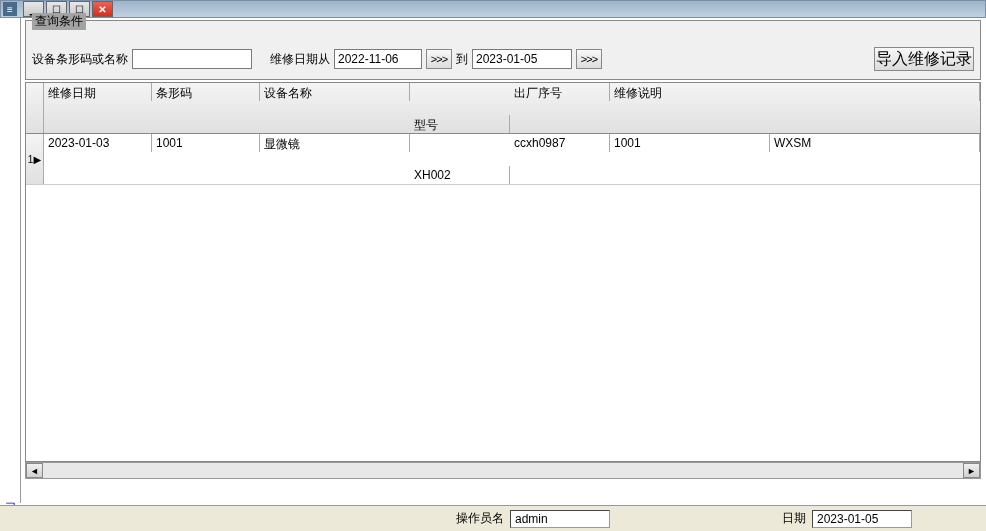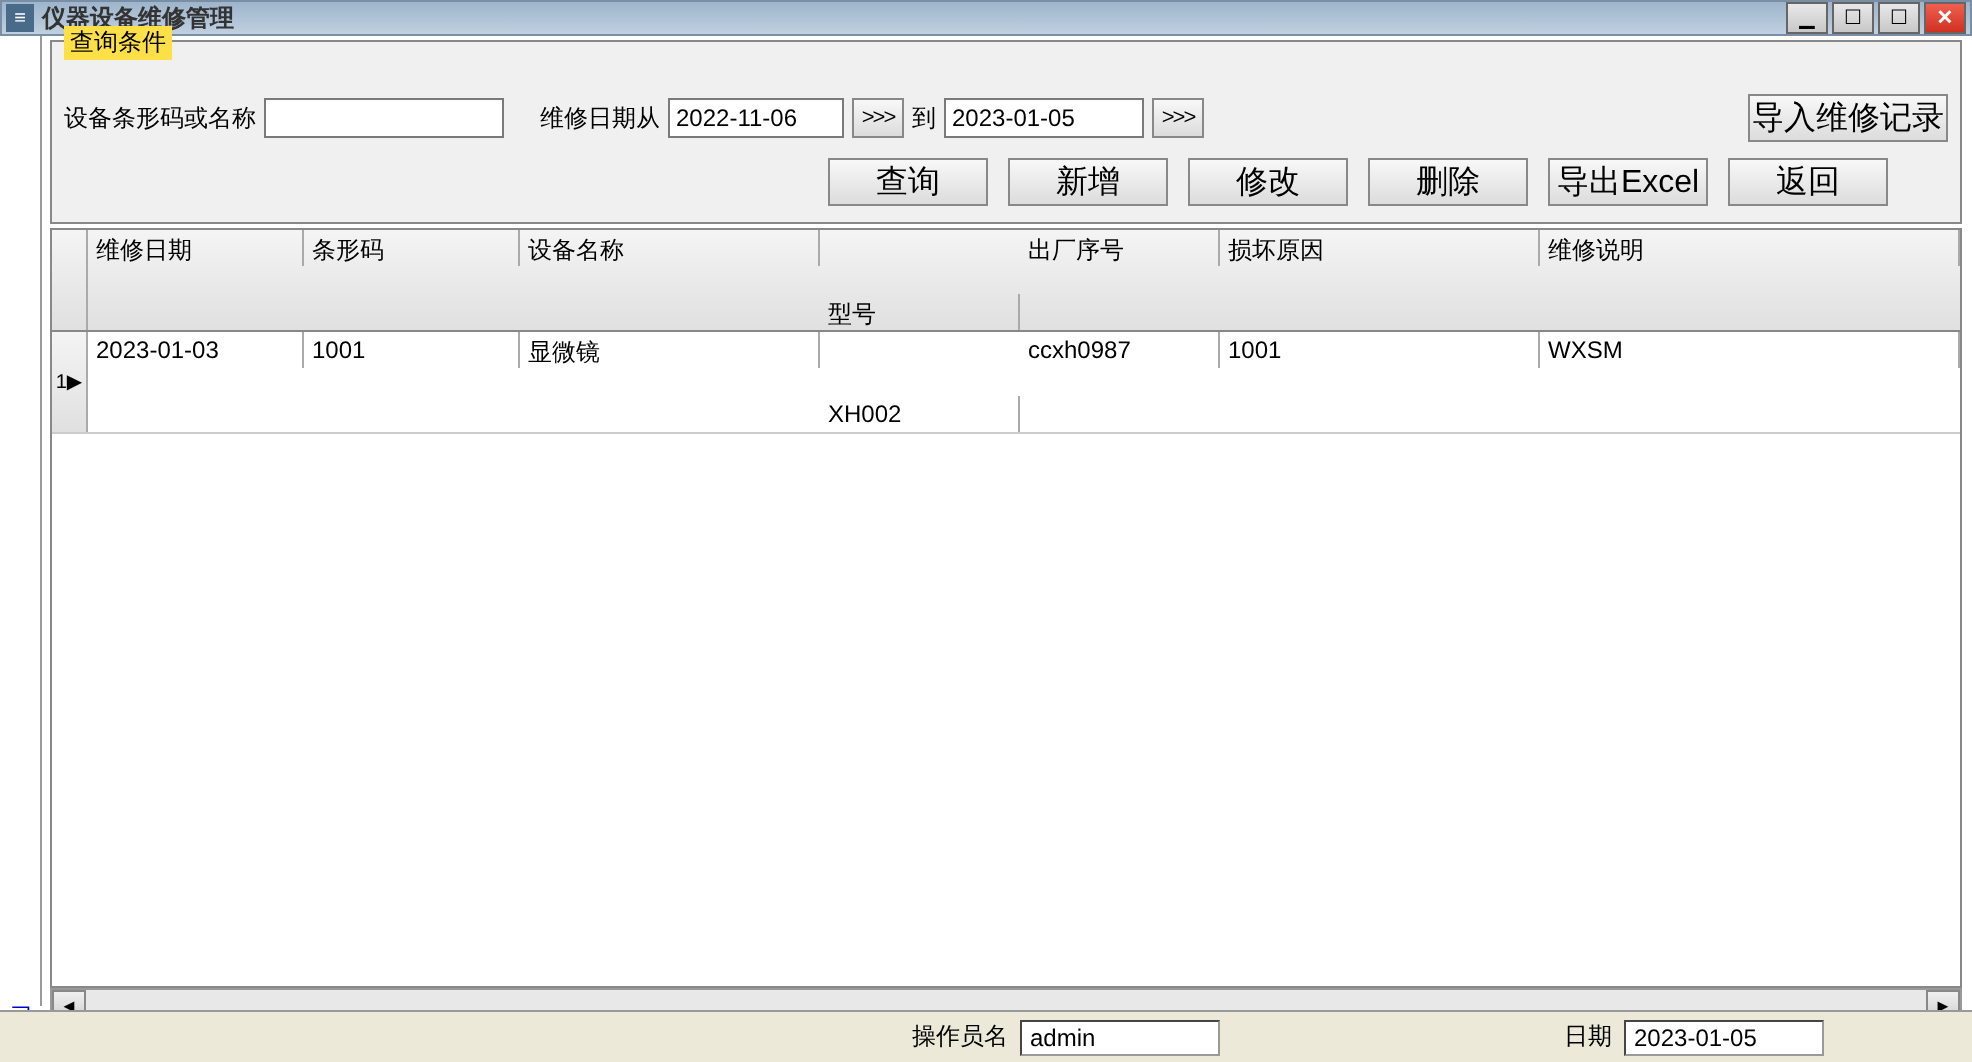--- a/index.html
+++ b/index.html
@@ -5,21 +5,21 @@
 * { box-sizing: border-box; margin: 0; padding: 0; }
 body { font-family: "SimSun", "宋体", sans-serif; font-size: 12px; background: #fff; width: 986px; height: 531px; overflow: hidden; position: relative; }
 .titlebar { height: 18px; background: linear-gradient(to bottom, #9db5cc, #c0d0e0); display: flex; align-items: center; padding: 0 2px; border: 1px solid #7a8fa5; }
 .titlebar .sys-icon { width: 14px; height: 14px; background: #4a6a8a; margin-right: 4px; display: flex; align-items: center; justify-content: center; color: #fff; font-size: 10px; }
 .titlebar .title-text { flex: 1; color: #333; font-weight: bold; }
 .titlebar .win-btn { width: 21px; height: 16px; margin-left: 2px; border: 1px solid #666; background: linear-gradient(to bottom, #e8e8e8, #c8c8c8); display: flex; align-items: center; justify-content: center; font-size: 10px; cursor: pointer; }
 .titlebar .win-btn.close { background: linear-gradient(to bottom, #f06050, #d03020); color: #fff; font-weight: bold; }
 .main-area { position: absolute; top: 18px; left: 20px; right: 1px; bottom: 28px; background: #fff; border-left: 1px solid #999; }
 .sidebar-text { position: absolute; left: 2px; bottom: 30px; color: #0000cc; font-size: 12px; writing-mode: vertical-rl; letter-spacing: 2px; }
 .query-panel { border: 1px solid #888; margin: 2px 4px 2px 4px; padding: 2px 6px 8px 6px; position: relative; background: #f0f0f0; }
-.query-panel .legend { position: absolute; top: -8px; left: 6px; background: #fde047; padding: 0 3px; font-size: 12px; }
+.query-panel .legend { position: absolute; top: -8px; left: 6px; background: #a3a3a3; padding: 0 3px; font-size: 12px; }
 .row1 { display: flex; align-items: center; gap: 4px; margin-top: 24px; }
 .row2 { display: flex; align-items: center; gap: 10px; margin-top: 8px; justify-content: flex-end; padding-right: 30px; }
 .lbl { white-space: nowrap; }
 .txt-input { height: 20px; border: 1px solid #7a7a7a; background: #fff; padding: 0 3px; font-family: inherit; font-size: 12px; }
 .small-btn { height: 20px; width: 26px; border: 1px solid #888; background: linear-gradient(to bottom,#f8f8f8,#dcdcdc); font-size: 11px; cursor: pointer; padding: 0; letter-spacing: -1px; }
 .action-btn { height: 24px; width: 80px; border: 1px solid #888; background: linear-gradient(to bottom,#f8f8f8,#dcdcdc); font-size: 16px; cursor: pointer; font-family: inherit; }
 .import-btn-wrap { margin-left: auto; }
 .grid { margin: 0 4px; border: 1px solid #888; height: 380px; display: flex; flex-direction: column; background: #fff; }
 .grid-header { display: flex; background: linear-gradient(to bottom,#f4f4f4,#e0e0e0); border-bottom: 1px solid #888; }
 .grid-header .cell, .grid-row .cell { border-right: 1px solid #aaa; padding: 2px 4px; height: 18px; overflow: hidden; white-space: nowrap; }
@@ -33,21 +33,20 @@
 .hscroll .track { flex: 1; height: 15px; }
 .statusbar { position: absolute; left: 0; right: 0; bottom: 0; height: 26px; border-top: 1px solid #999; background: #ece9d8; display: flex; align-items: center; padding: 0 10px; gap: 6px; }
 .statusbar .sunken { border: 1px inset #999; background: #fff; height: 18px; padding: 1px 4px; display: flex; align-items: center; min-width: 100px; }
 .statusbar .spacer { width: 440px; }
 </style>
 </head>
 <body>
 
 <div class="titlebar">
   <div class="sys-icon">≡</div>
-  <div class="title-text">仪器设备维修管理</div>
   <div class="win-btn">▁</div>
   <div class="win-btn">☐</div>
   <div class="win-btn">☐</div>
   <div class="win-btn close">✕</div>
 </div>
 
 <div class="sidebar-text">已编可印</div>
 
 <div class="main-area">
   <fieldset class="query-panel">
@@ -59,39 +58,30 @@
       <span class="lbl">维修日期从</span>
       <input class="txt-input" style="width: 88px;" value="2022-11-06">
       <button class="small-btn">&gt;&gt;&gt;</button>
       <span class="lbl">到</span>
       <input class="txt-input" style="width: 100px;" value="2023-01-05">
       <button class="small-btn">&gt;&gt;&gt;</button>
       <div class="import-btn-wrap">
         <button class="action-btn" style="width:100px">导入维修记录</button>
       </div>
     </div>
-    <div class="row2">
-      <button class="action-btn">查询</button>
-      <button class="action-btn">新增</button>
-      <button class="action-btn">修改</button>
-      <button class="action-btn">删除</button>
-      <button class="action-btn">导出Excel</button>
-      <button class="action-btn">返回</button>
-    </div>
   </fieldset>
 
   <div class="grid">
     <div class="grid-header">
       <div class="row-indicator"></div>
       <div class="cell c-date">维修日期</div>
       <div class="cell c-barcode">条形码</div>
       <div class="cell c-name">设备名称</div>
       <div class="cell c-model">型号</div>
       <div class="cell c-serial">出厂序号</div>
-      <div class="cell c-reason">损坏原因</div>
       <div class="cell c-desc">维修说明</div>
     </div>
     <div class="grid-body">
       <div class="grid-row">
         <div class="row-indicator">
             <span>1</span>
             <span>▶</span>
           </div>
         <div class="cell c-date">2023-01-03</div>
         <div class="cell c-barcode">1001</div>

